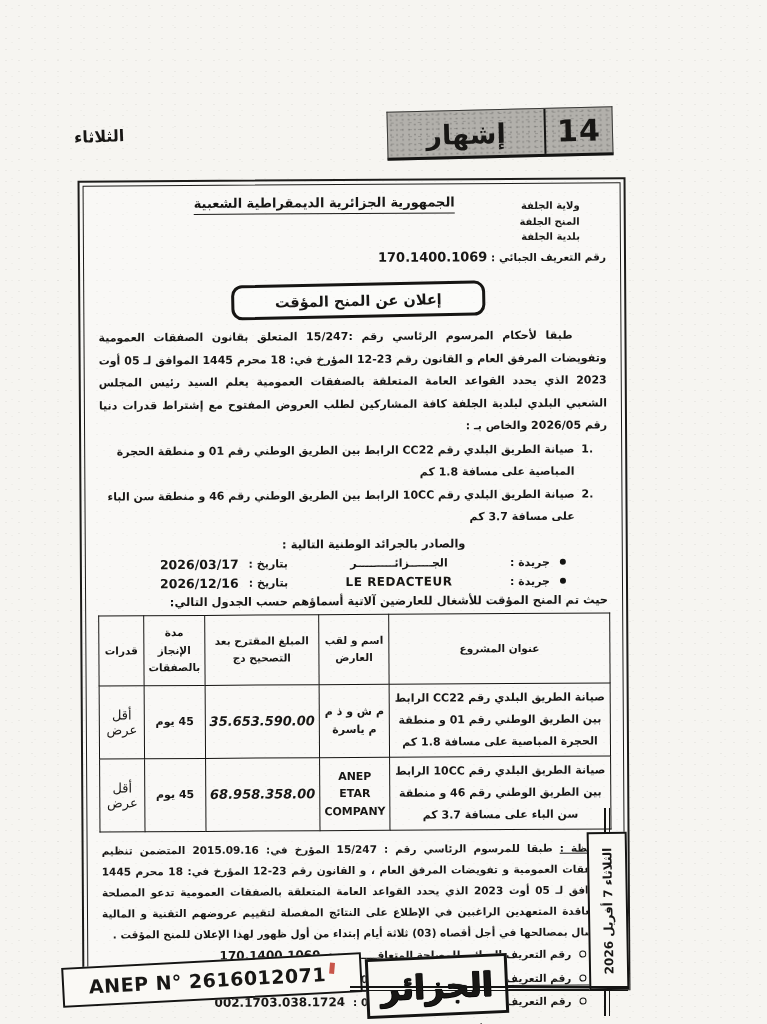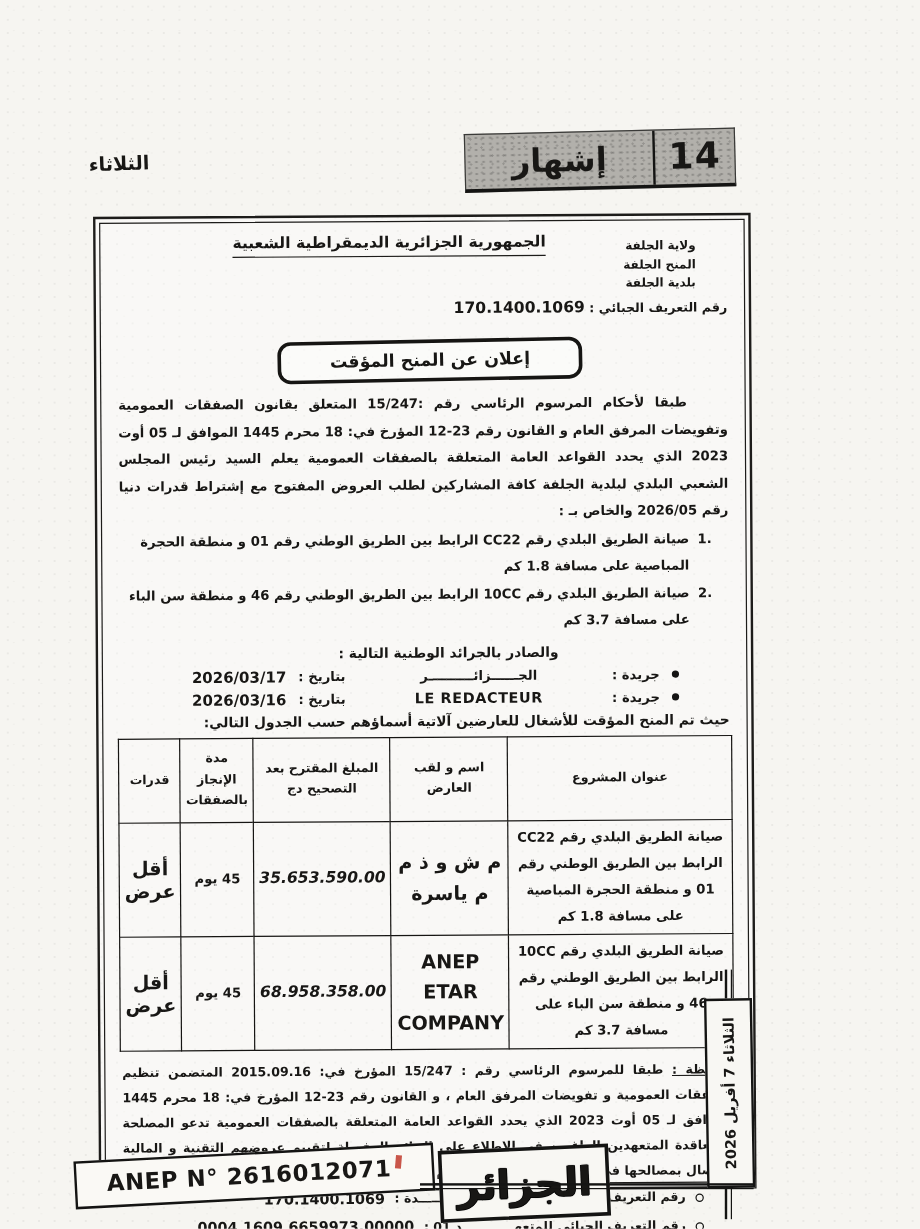--- a/index.html
+++ b/index.html
@@ -98,24 +98,24 @@
   .paper-row .paper-name.latin { font-size:12px; letter-spacing:.5px; }
   .paper-row .paper-date { font-size:12.5px; font-weight:bold; }
   .table-intro { margin:4px 2px 6px; font-size:11.5px; font-weight:bold; }
   
   table.award { width:100%; border-collapse:collapse; }
   table.award th, table.award td {
     border:1.6px solid #161513; text-align:center; vertical-align:middle; padding:3px 4px;
   }
   table.award th { font-size:10.5px; font-weight:bold; height:70px; line-height:1.7; }
   td.cell-title { text-align:right; font-size:11px; line-height:2; padding:4px 10px; font-weight:600; }
-  td.cell-bidder { font-size:16px; font-weight:bold; line-height:1.6; }
+  td.cell-bidder { font-size:11px; font-weight:bold; line-height:1.6; }
   td.cell-amount { font-size:13px; font-weight:bold;font-style:italic; }
   td.cell-days { font-size:11px; font-weight:bold; }
-  td.cell-remark { font-size:16px; font-weight:bold; }
+  td.cell-remark { font-size:13px; font-weight:normal; }
   tr.row-1 td { height:62px; }
   tr.row-2 td { height:70px; }
   
   .note-par { margin:8px 2px 0; font-size:10.5px; line-height:2; text-align:justify; font-weight:600; }
   .note-label { font-weight:bold; text-decoration:underline; }
   
   .taxline { display:flex; align-items:center; gap:8px; margin:0 26px 0 0; line-height:1.95; font-size:10.5px; font-weight:bold; }
   .o-bullet { width:7px; height:7px; border:1.3px solid #141413; border-radius:50%; flex:0 0 auto; }
   .taxline .num-ltr { font-size:12px; }
   
@@ -213,21 +213,21 @@
       <span>جريدة :</span>
       <span class="paper-name">الجــــــزائــــــــــر</span>
       <span>بتاريخ :</span>
       <span class="paper-date num-ltr">2026/03/17</span>
     </div>
     <div class="paper-row">
       <span class="dot-bullet"></span>
       <span>جريدة :</span>
       <span class="paper-name latin">LE REDACTEUR</span>
       <span>بتاريخ :</span>
-      <span class="paper-date num-ltr">2026/03/16</span>
+      <span class="paper-date num-ltr">2026/12/16</span>
     </div>
 
     <div class="table-intro">حيث تم المنح المؤقت للأشغال للعارضين آلاتية أسماؤهم حسب الجدول التالي:</div>
 
     <table class="award">
       <colgroup>
         <col style="width:55%">
           <col style="width:13%">
           <col style="width:15%">
           <col style="width:8%">

